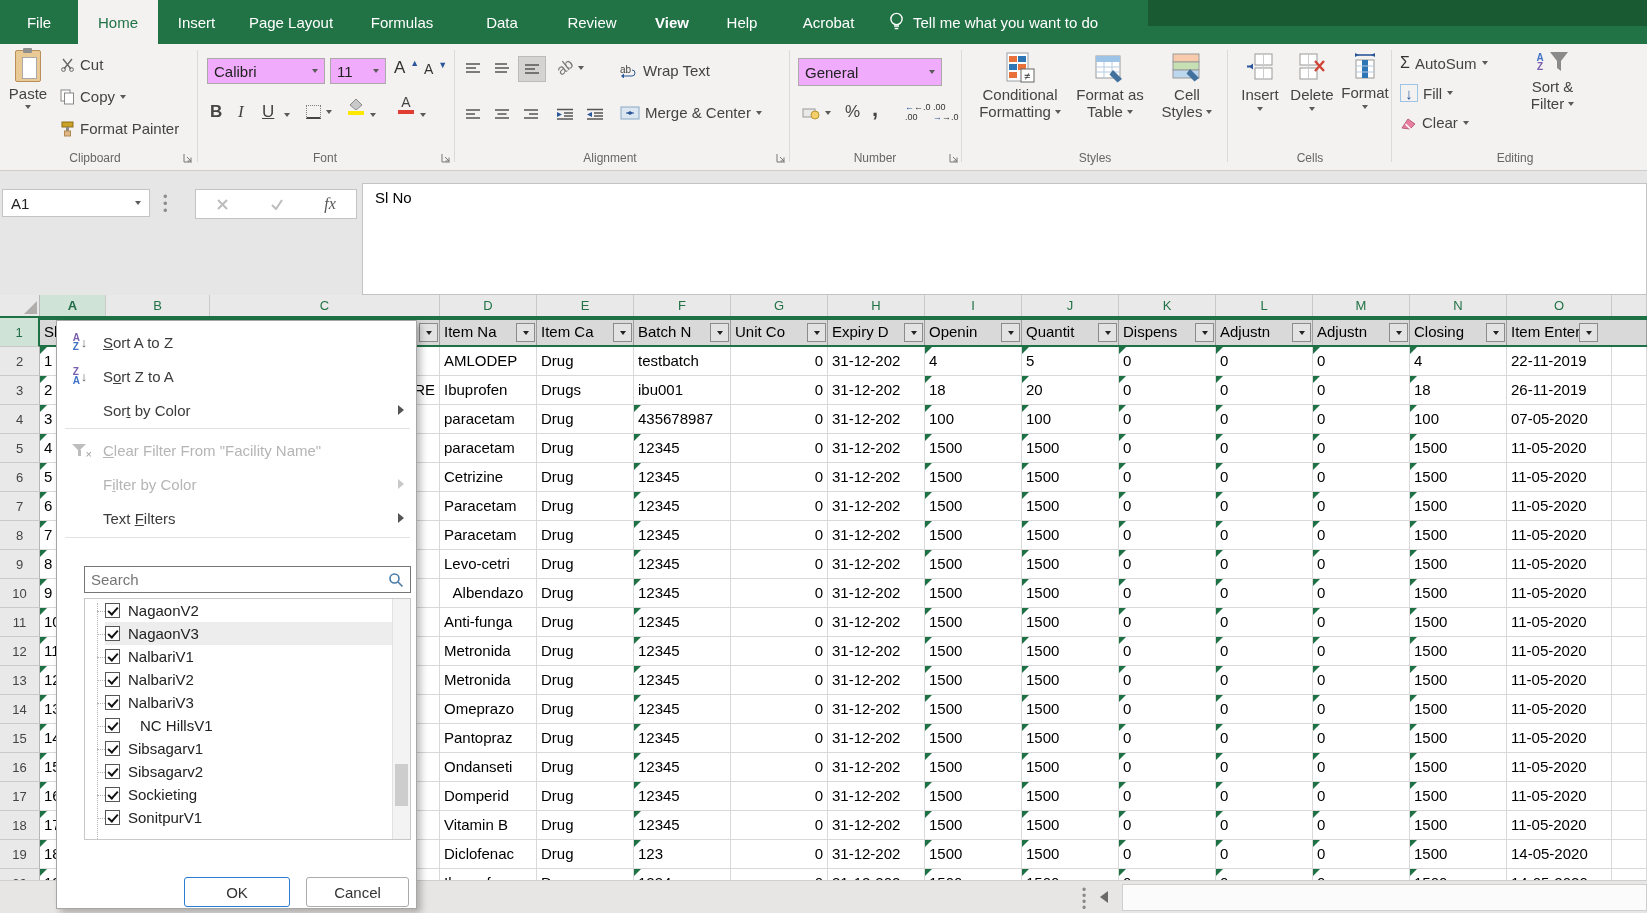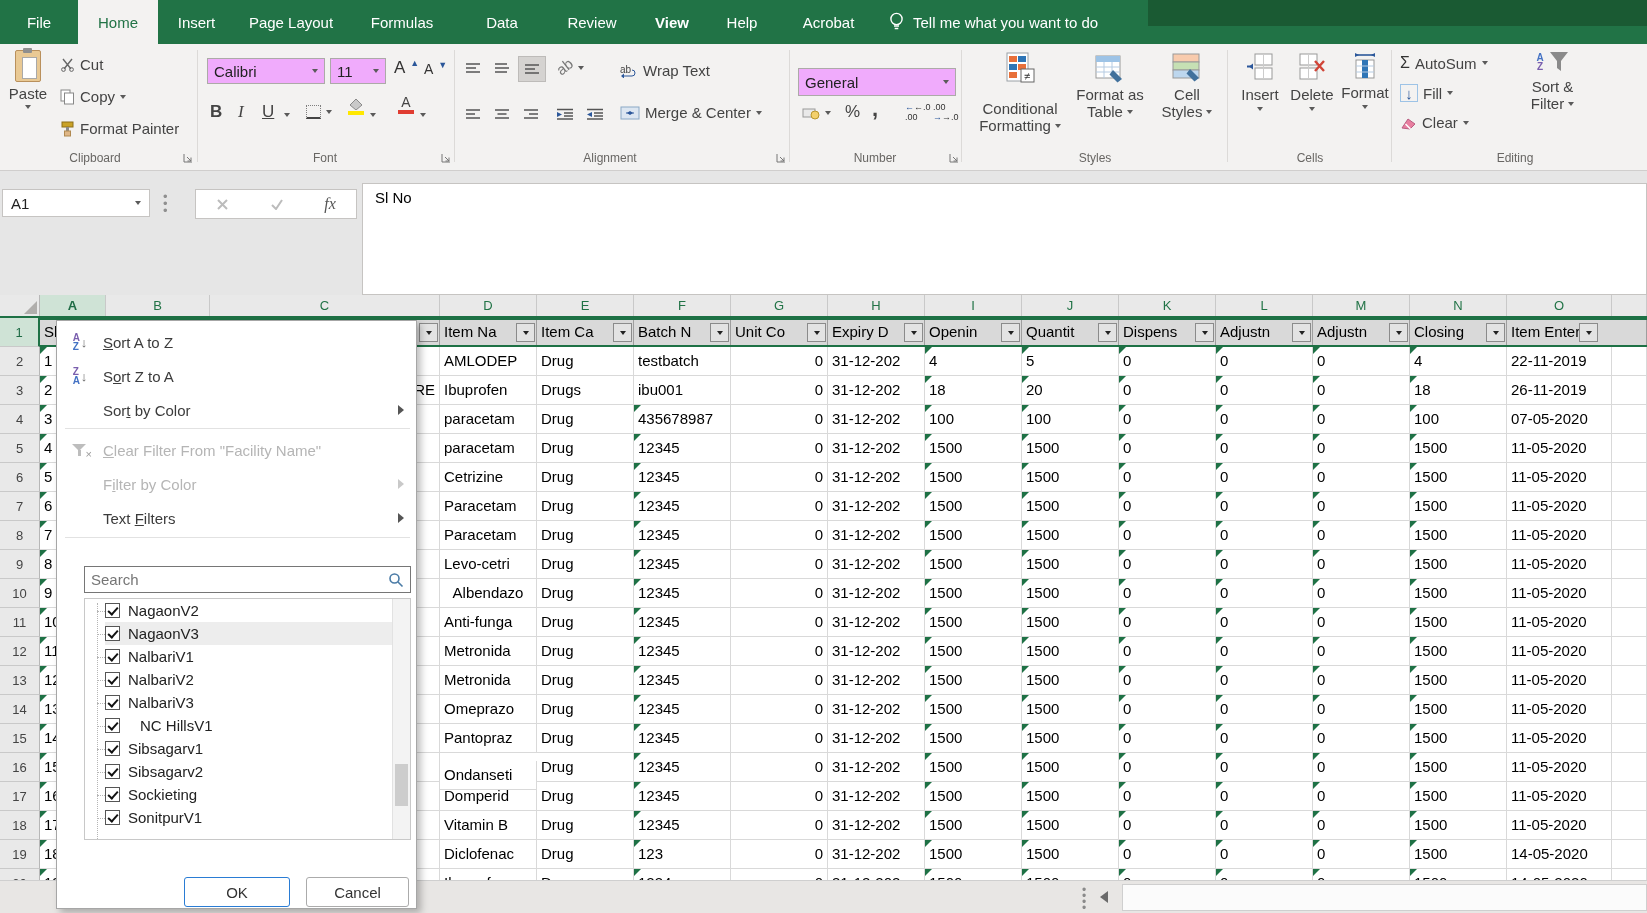--- a/index.html
+++ b/index.html
@@ -290,21 +290,21 @@
       <span>Merge &amp; Center</span>
         <span class="car"></span>
     </div>
     <div class="glabel" style="left:535px;width:150px">Alignment</div>
     <svg class="launch" style="left:775px" viewBox="0 0 12 12">
         <path d="M2 2v8h8" fill="none" stroke="#777"></path>
         <path d="M5 5l4 4M9 5.5V9H5.5" fill="none" stroke="#777"></path>
       </svg>
     <div class="vsep" style="left:789px"></div>
 
-    <div class="combo" style="left:798px;top:24px;width:158px;height:28px">
+    <div class="combo" style="left:798px;top:14px;width:144px;height:28px">
       <span>General</span>
         <span class="car"></span>
     </div>
     <div class="rbtn" style="left:802px;top:62px">
       <svg width="18" height="14">
           <rect x="1" y="3" width="12" height="8" fill="#e9e9e9" stroke="#999"></rect>
           <circle cx="13" cy="9" r="4" fill="#f3d06c" stroke="#b8962e"></circle>
         </svg>
       <span class="car"></span>
     </div>
@@ -333,21 +333,21 @@
       <svg width="30" height="32">
         <rect x="2" y="1" width="21" height="28" fill="#fff" stroke="#9aa0a6"></rect>
         <rect x="4" y="4" width="8" height="6" fill="#e8703a"></rect>
           <rect x="4" y="12" width="8" height="6" fill="#2e75b6"></rect>
           <rect x="4" y="20" width="8" height="6" fill="#e8703a"></rect>
         <rect x="13" y="4" width="8" height="6" fill="#2e75b6"></rect>
           <rect x="13" y="12" width="8" height="6" fill="#e8703a"></rect>
         <rect x="16" y="17" width="13" height="13" fill="#fff" stroke="#666"></rect>
           <text x="19" y="28" font-size="11" fill="#333">≠</text>
       </svg>
-      <span style="margin-top:16px">Conditional</span>
+      <span style="margin-top:2px">Conditional</span>
       <span style="display:flex;align-items:center;gap:4px">
           <span>Formatting</span>
           <span class="car"></span>
         </span>
     </div>
     <div class="rbig" style="left:1072px;top:8px;width:76px">
       <svg width="30" height="32">
         <rect x="1" y="4" width="24" height="22" fill="#fff" stroke="#999"></rect>
           <rect x="1" y="4" width="24" height="6" fill="#9dc3e6"></rect>
         <path d="M1 15h24M1 20h24M9 10v16M17 10v16" stroke="#b5cbe2"></path>
@@ -830,21 +830,21 @@
           <div class="cell" style="width: 105px;"><span>11-05-2020</span></div>
           <div class="cell" style="width: 35px;"><span></span></div>
         </div>
       </div>
       <div class="grow">
         <div class="rowhd">16</div>
         <div class="cellwrap">
           <div class="cell" style="width: 66px;"><span>15</span><span class="tri"></span></div>
           <div class="cell" style="width: 104px;"><span></span></div>
           <div class="cell r" style="width: 230px;"><span></span></div>
-          <div class="cell" style="width: 97px; margin-top: 8px;"><span>Ondanseti</span></div>
+          <div class="cell" style="width: 97px;"><span>Ondanseti</span></div>
           <div class="cell" style="width: 97px;"><span>Drug</span></div>
           <div class="cell" style="width: 97px;"><span>12345</span><span class="tri"></span></div>
           <div class="cell r" style="width: 97px;"><span>0</span></div>
           <div class="cell" style="width: 97px;"><span>31-12-202</span></div>
           <div class="cell" style="width: 97px;"><span>1500</span><span class="tri"></span></div>
           <div class="cell" style="width: 97px;"><span>1500</span><span class="tri"></span></div>
           <div class="cell" style="width: 97px;"><span>0</span><span class="tri"></span></div>
           <div class="cell" style="width: 97px;"><span>0</span><span class="tri"></span></div>
           <div class="cell" style="width: 97px;"><span>0</span><span class="tri"></span></div>
           <div class="cell" style="width: 97px;"><span>1500</span><span class="tri"></span></div>

